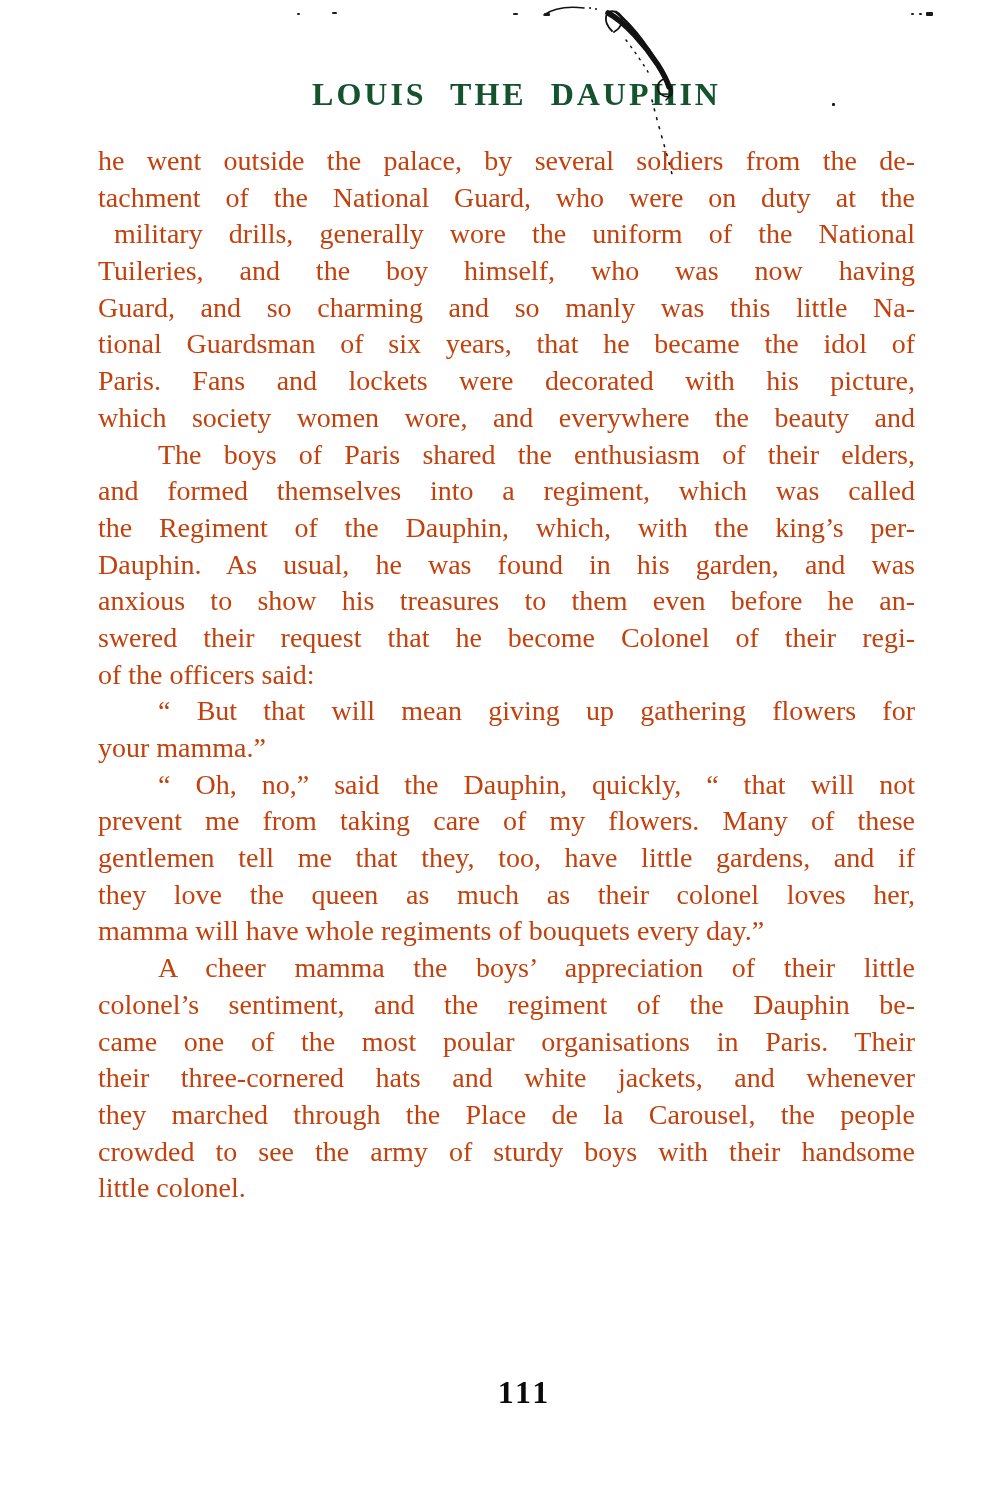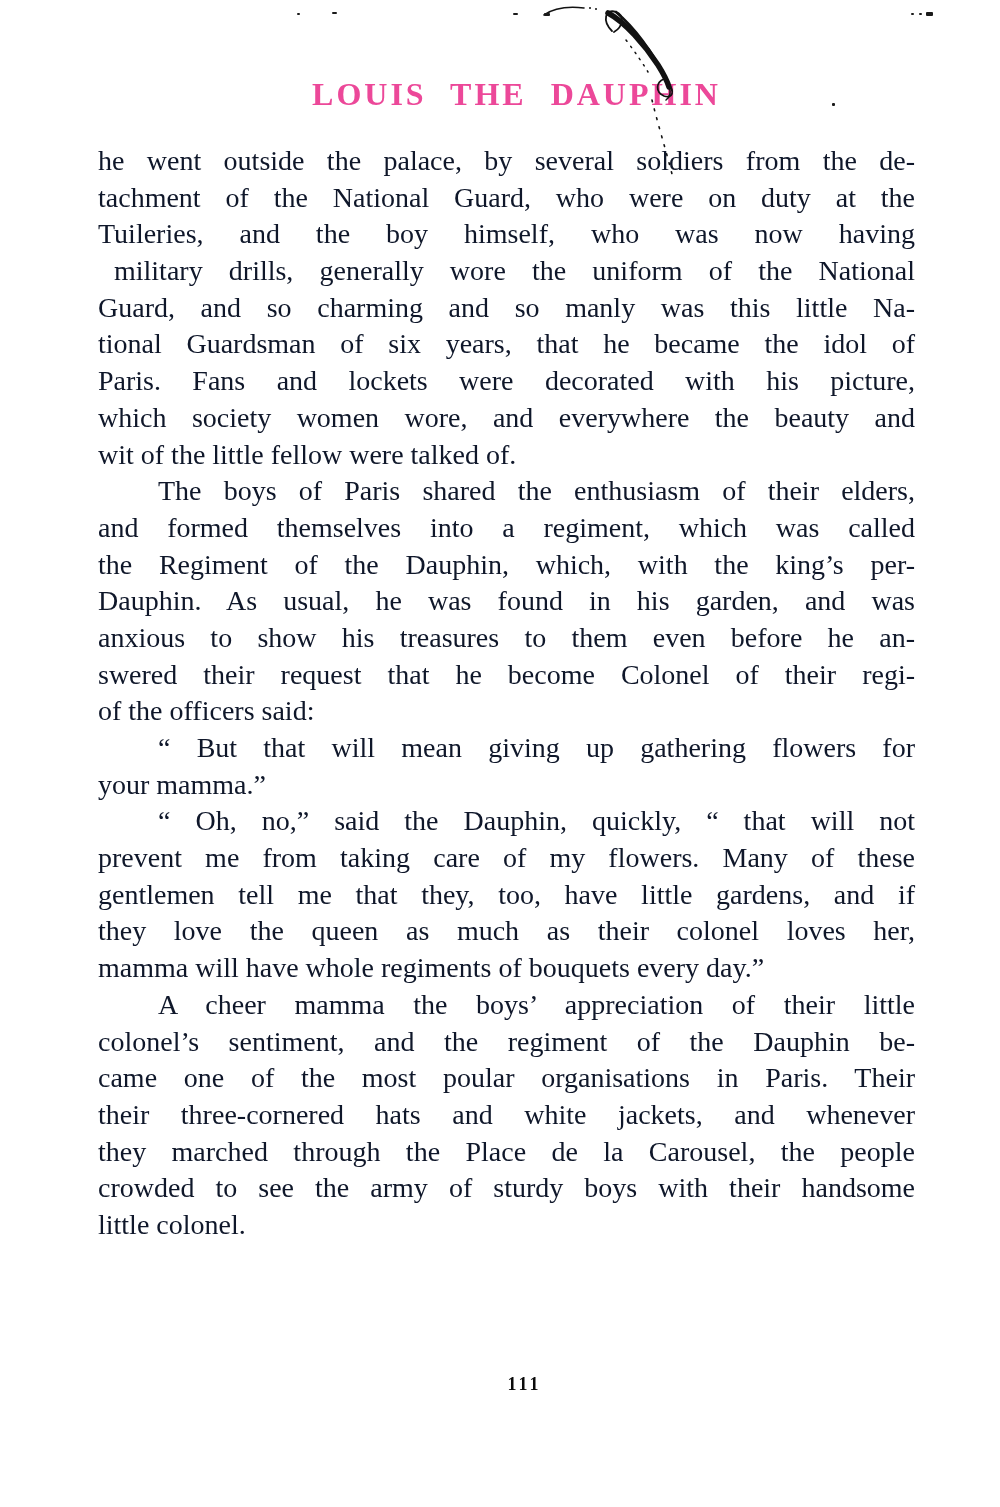--- a/index.html
+++ b/index.html
@@ -17,50 +17,50 @@
     top: 76px;
     left: 98px;
     width: 817px;
     text-align: center;
     padding-left: 10px;
     font-size: 32px;
     font-weight: bold;
     letter-spacing: 3px;
     word-spacing: 13px;
     white-space: nowrap;
-    color: #ec4899;
+    color: #14532d;
   }
   .text-block {
     position: absolute;
     top: 143px;
     left: 98px;
     width: 817px;
   }
   .paragraph { margin: 0; padding: 0; }
   .line {
     height: 36.7px;
     line-height: 36.7px;
     font-size: 28px;
     text-align: left;
     white-space: nowrap;
-    color: #0f172a;
+    color: #c2410c;
   }
   .line.j {
     text-align: justify;
     text-align-last: justify;
     white-space: normal;
   }
   .page-number {
     position: absolute;
     top: 1374px;
     left: 98px;
     width: 817px;
     text-align: center;
     padding-left: 18px;
-    font-size: 18px;
+    font-size: 32px;
     font-weight: bold;
     letter-spacing: 3px;
   }
   .ink-mark {
     position: absolute;
     left: 540px;
     top: 0px;
     width: 150px;
     height: 190px;
     pointer-events: none;
@@ -94,27 +94,26 @@
     <path d="M86,40 C95,52 102,62 108,72" stroke-width="1.5" stroke-dasharray="1.5 6"></path>
 
     <path d="M112,100 C118,125 126,150 133,178" stroke-width="1.6" stroke-dasharray="1.8 7.5"></path>
   </g>
 </svg>
 
 <div class="text-block" id="text-block">
     <div class="paragraph">
       <div class="line j">he went outside the palace, by several soldiers from the de-</div>
       <div class="line j">tachment of the National Guard, who were on duty at the</div>
+      <div class="line j" style="text-indent: 16px;">military drills, generally wore the uniform of the National</div>
       <div class="line j">Tuileries, and the boy himself, who was now having</div>
-      <div class="line j" style="text-indent: 16px;">military drills, generally wore the uniform of the National</div>
       <div class="line j">Guard, and so charming and so manly was this little Na-</div>
       <div class="line j">tional Guardsman of six years, that he became the idol of</div>
       <div class="line j">Paris.  Fans and lockets were decorated with his picture,</div>
       <div class="line j">which society women wore, and everywhere the beauty and</div>
-      <div class="line">wit of the little fellow were talked of.</div>
     </div>
     <div class="paragraph">
       <div class="line j" style="text-indent: 60px;">The boys of Paris shared the enthusiasm of their elders,</div>
       <div class="line j">and formed themselves into a regiment, which was called</div>
       <div class="line j">the Regiment of the Dauphin, which, with the king’s per-</div>
       <div class="line j">Dauphin.  As usual, he was found in his garden, and was</div>
       <div class="line j">anxious to show his treasures to them even before he an-</div>
       <div class="line j">swered their request that he become Colonel of their regi-</div>
       <div class="line">of the officers said:</div>
     </div>

